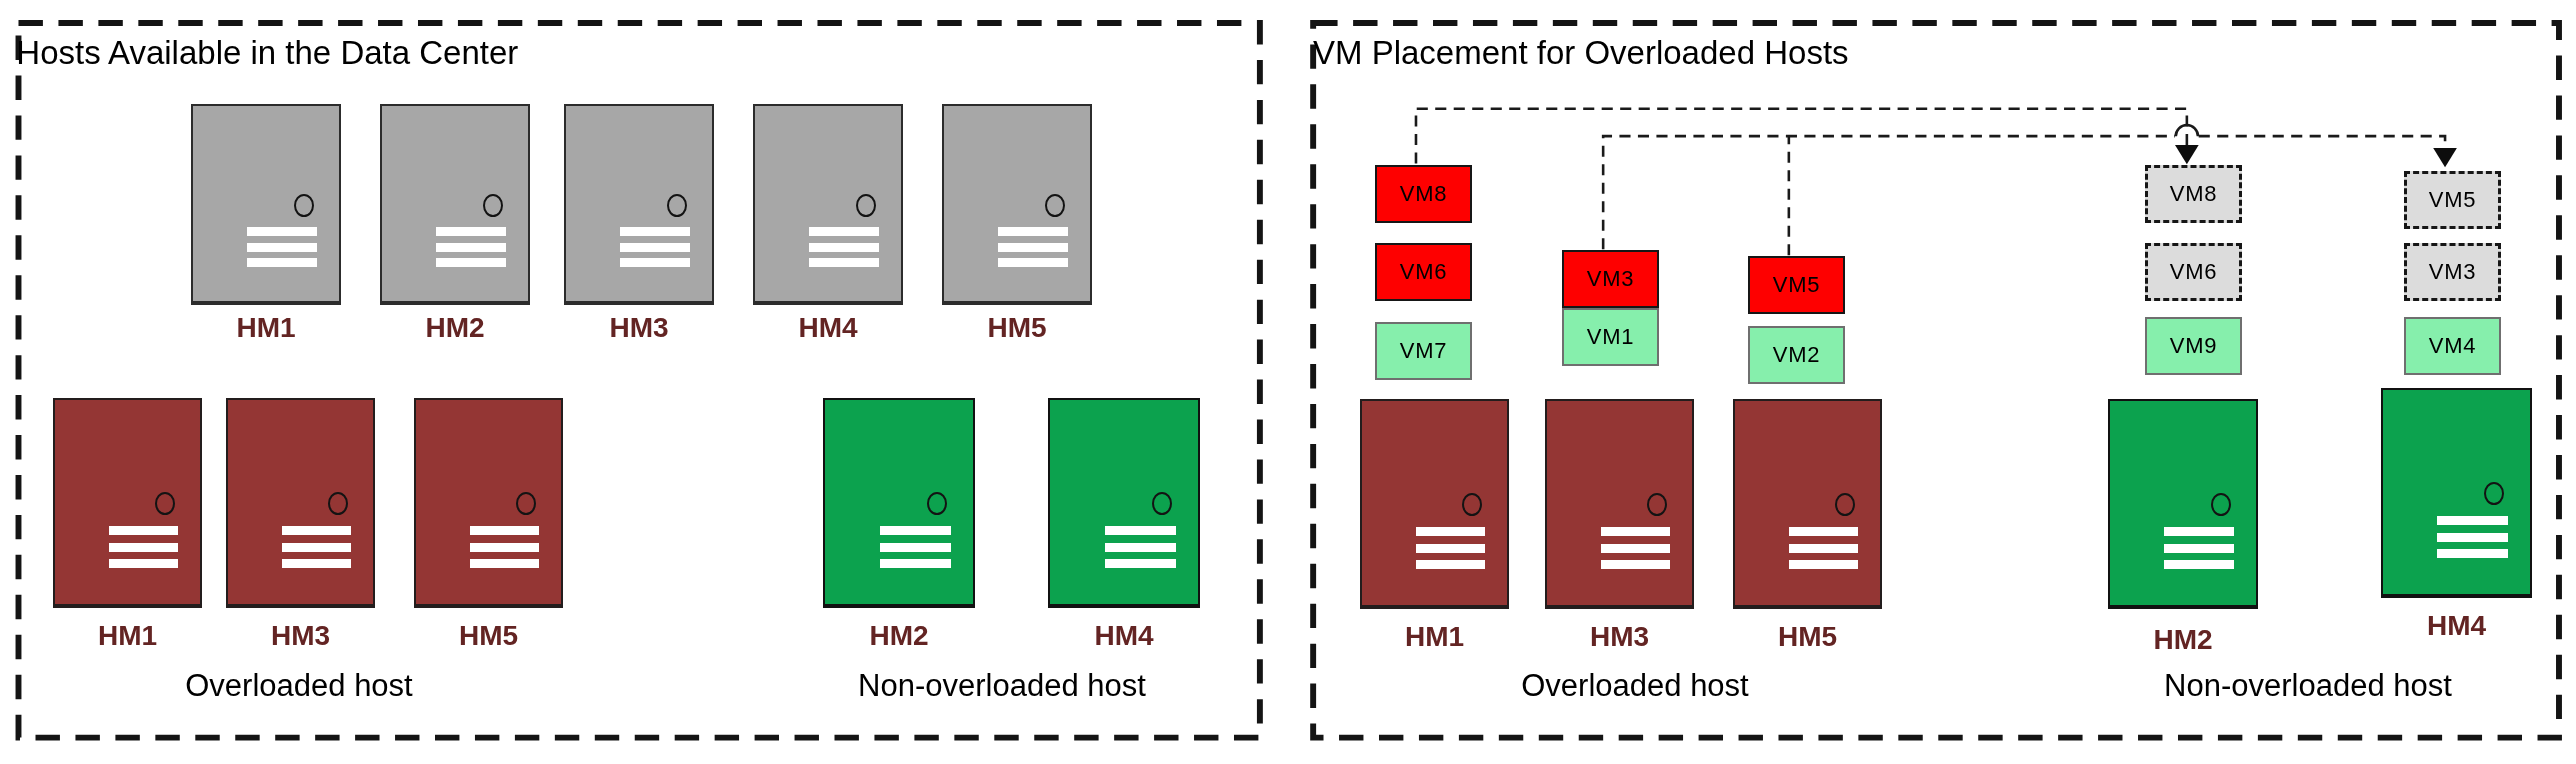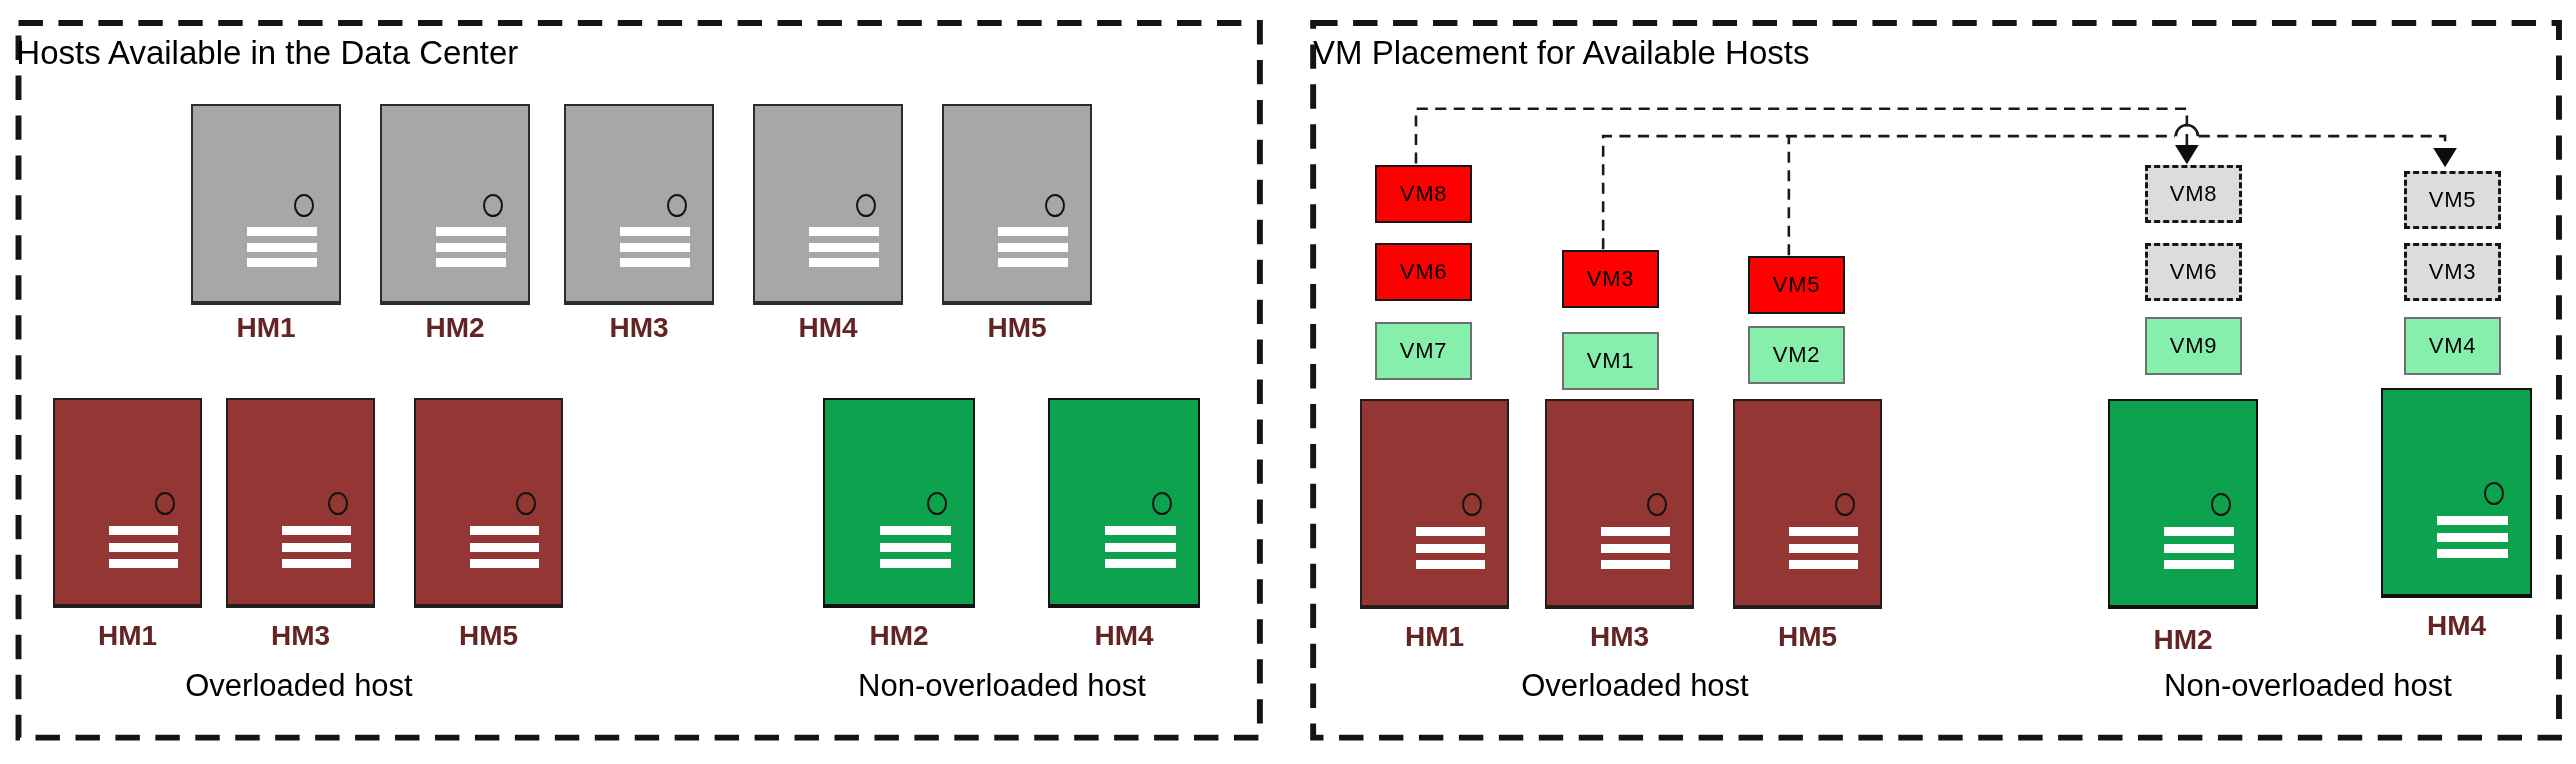--- a/index.html
+++ b/index.html
@@ -136,28 +136,28 @@
       <i class="vent v3"></i>
     </span>
 </div>
 
 <div class="hm" style="left:823px;top:620px;width:152px;">HM2</div>
 <div class="hm" style="left:1048px;top:620px;width:152px;">HM4</div>
 
 <div class="caption" style="left:77px;top:668px;width:444px;">Overloaded host</div>
 <div class="caption" style="left:780px;top:668px;width:444px;">Non-overloaded host</div>
 
-<div class="title" style="left:1313px;top:34px;width:1246px;">VM Placement for Available Hosts</div>
+<div class="title" style="left:1313px;top:34px;width:1246px;">VM Placement for Overloaded Hosts</div>
 
 <div class="vm hot" style="left:1375px;top:165px;">VM8</div>
 <div class="vm hot" style="left:1375px;top:243px;">VM6</div>
 <div class="vm normal" style="left:1375px;top:322px;">VM7</div>
 
 <div class="vm hot" style="left:1562px;top:250px;">VM3</div>
-<div class="vm normal" style="left:1562px;top:332px;">VM1</div>
+<div class="vm normal" style="left:1562px;top:308px;">VM1</div>
 
 <div class="vm hot" style="left:1748px;top:256px;">VM5</div>
 <div class="vm normal" style="left:1748px;top:326px;">VM2</div>
 
 <div class="vm ghost" style="left:2145px;top:165px;">VM8</div>
 <div class="vm ghost" style="left:2145px;top:243px;">VM6</div>
 <div class="vm normal" style="left:2145px;top:317px;">VM9</div>
 
 <div class="vm ghost" style="left:2404px;top:171px;">VM5</div>
 <div class="vm ghost" style="left:2404px;top:243px;">VM3</div>

